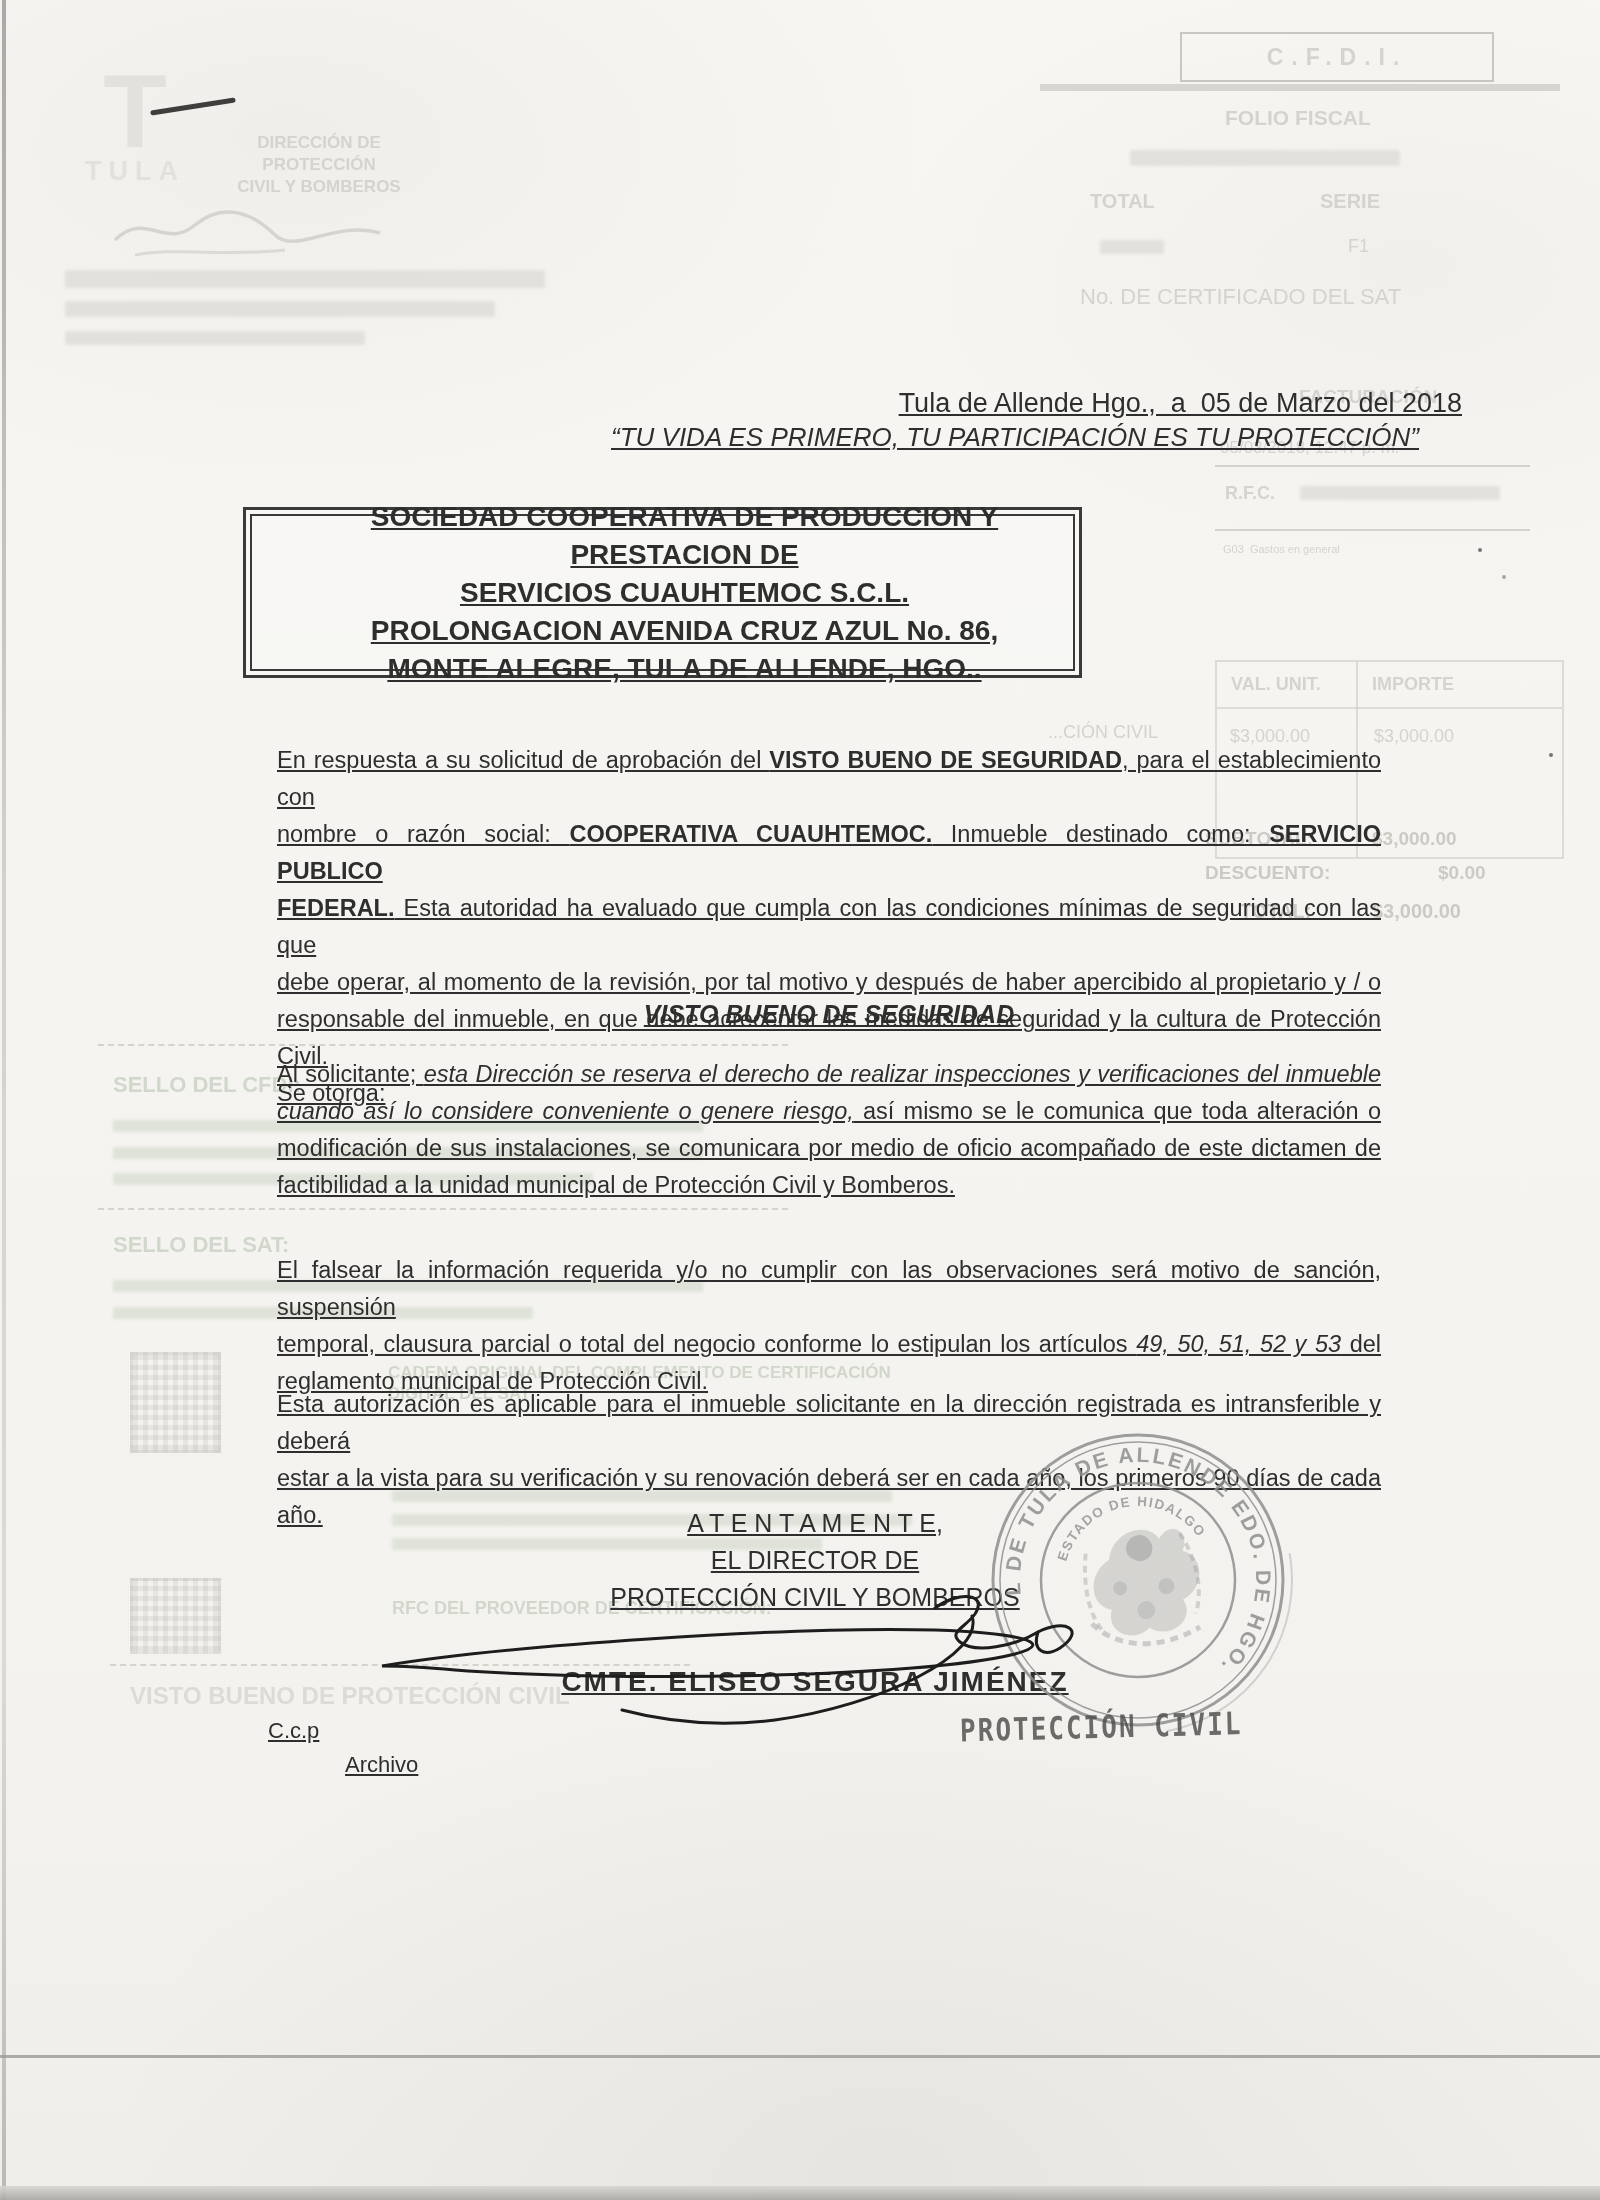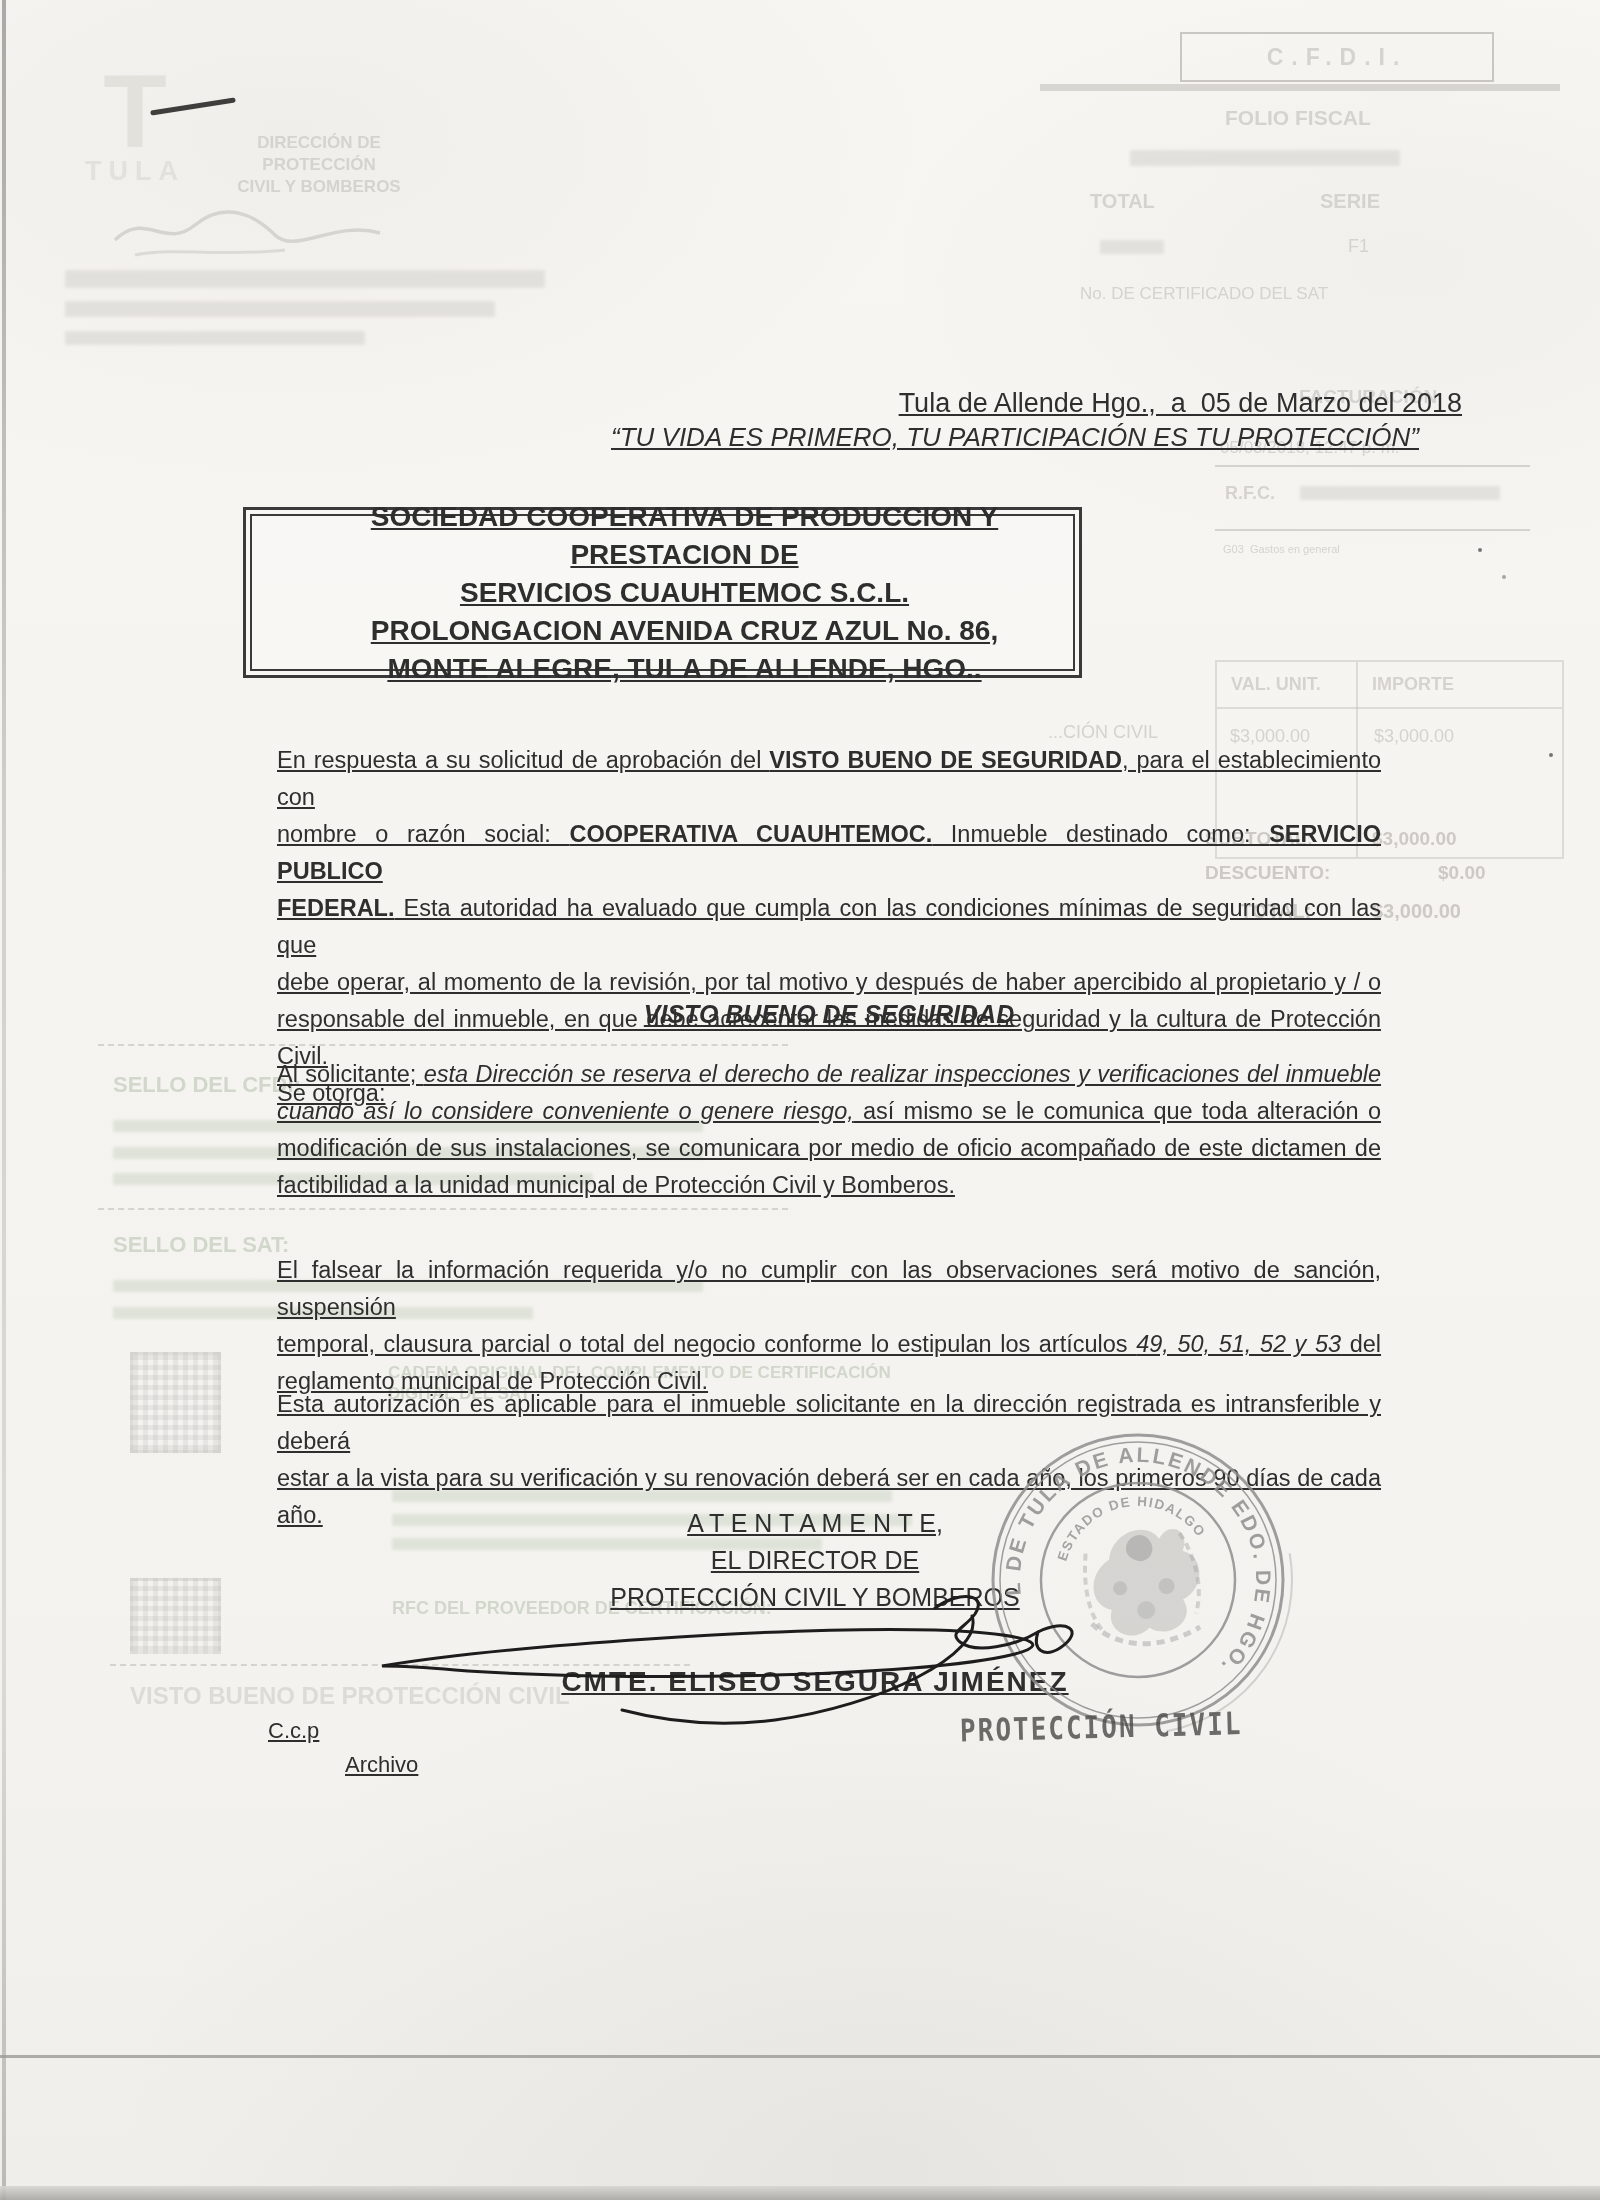--- a/index.html
+++ b/index.html
@@ -93,21 +93,21 @@
   <div class="abs ghost gbox" style="left:1180px;top:32px;width:310px;height:46px;display:flex;align-items:center;justify-content:center;font-size:23px;letter-spacing:8px;font-weight:bold;">
     <span>C.F.D.I.</span>
   </div>
   <div class="abs" style="left:1040px;top:84px;width:520px;height:7px;background:#bdbbb6;opacity:.55;"></div>
   <div class="abs ghost gtext" style="left:1225px;top:106px;font-size:21px;font-weight:bold;">FOLIO FISCAL</div>
   <div class="abs gbar" style="left:1130px;top:150px;width:270px;height:16px;"></div>
   <div class="abs ghost gtext" style="left:1090px;top:190px;font-size:20px;font-weight:bold;">TOTAL</div>
   <div class="abs ghost gtext" style="left:1320px;top:190px;font-size:20px;font-weight:bold;">SERIE</div>
   <div class="abs gbar" style="left:1100px;top:240px;width:64px;height:14px;"></div>
   <div class="abs ghost gtext" style="left:1348px;top:236px;font-size:18px;">F1</div>
-  <div class="abs ghost gtext" style="left:1080px;top:284px;font-size:17px;">No. DE CERTIFICADO DEL SAT</div>
+  <div class="abs ghost gtext" style="left:1080px;top:284px;font-size:22px;">No. DE CERTIFICADO DEL SAT</div>
   <div class="abs ghost gtext" style="left:1299px;top:386px;font-size:19px;font-weight:bold;">FACTURACIÓN</div>
   <div class="abs ghost gtext" style="left:1220px;top:438px;font-size:17px;">05/03/2018, 12:47 p. m.</div>
   <div class="abs" style="left:1215px;top:465px;width:315px;height:62px;border-top:2px solid rgba(190,188,183,.6);border-bottom:2px solid rgba(190,188,183,.6);">
     <span class="ghost gtext" style="position:absolute;left:10px;top:16px;font-size:18px;font-weight:bold;">R.F.C.</span>
     <span class="gbar" style="position:absolute;left:85px;top:19px;width:200px;height:14px;"></span>
   </div>
   <div class="abs ghost gtext" style="left:1223px;top:543px;font-size:11px;text-align:right;">G03  Gastos en general</div>
 
   <div class="abs" style="left:1215px;top:660px;width:345px;height:195px;border:2px solid rgba(190,188,183,.45);">
     <div style="position:absolute;left:139px;top:0;width:2px;height:100%;background:rgba(190,188,183,.45);"></div>

